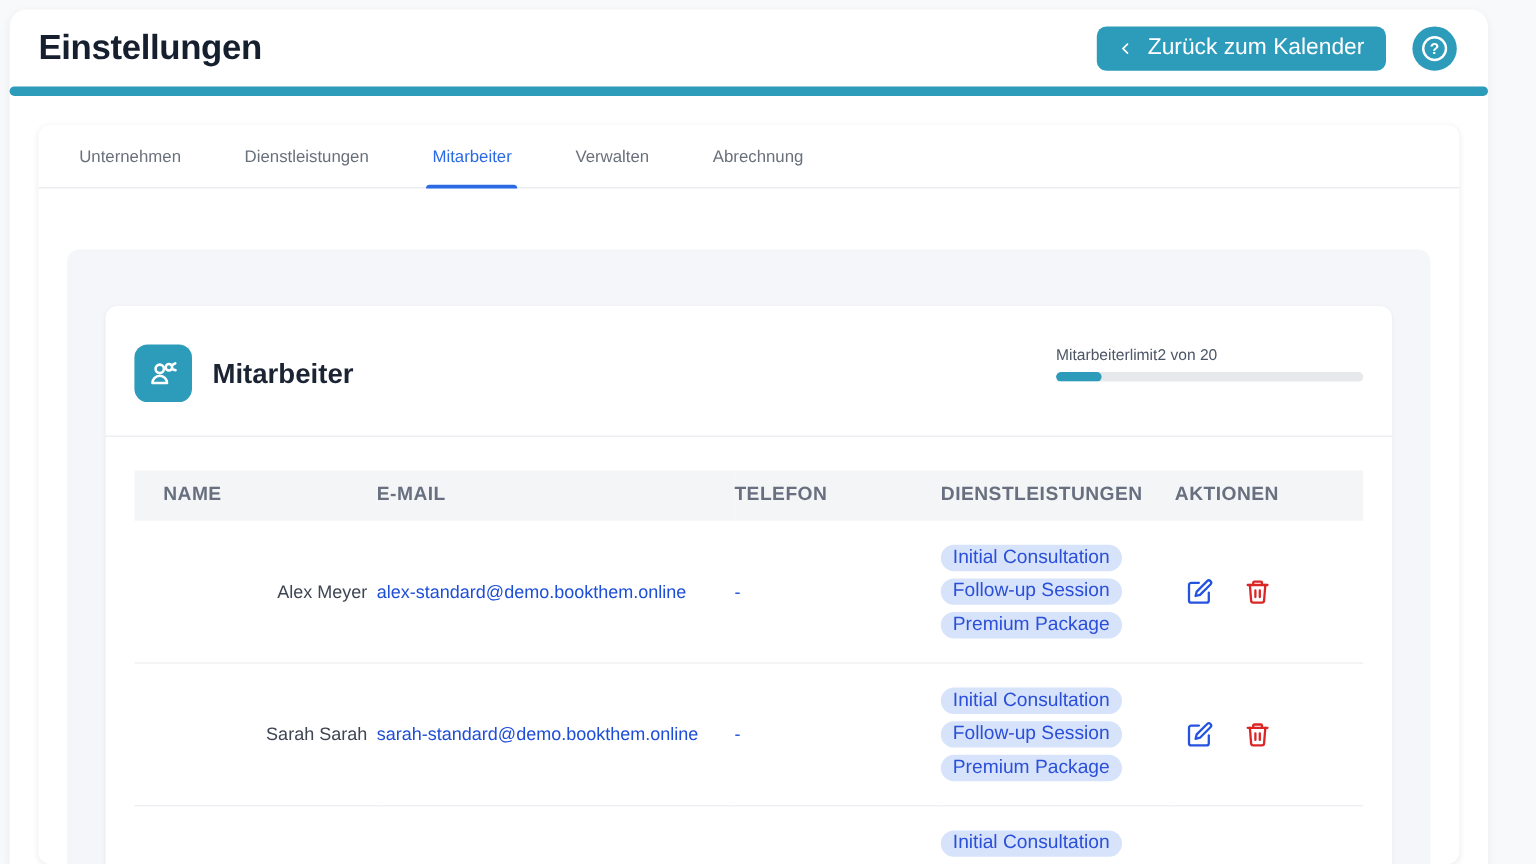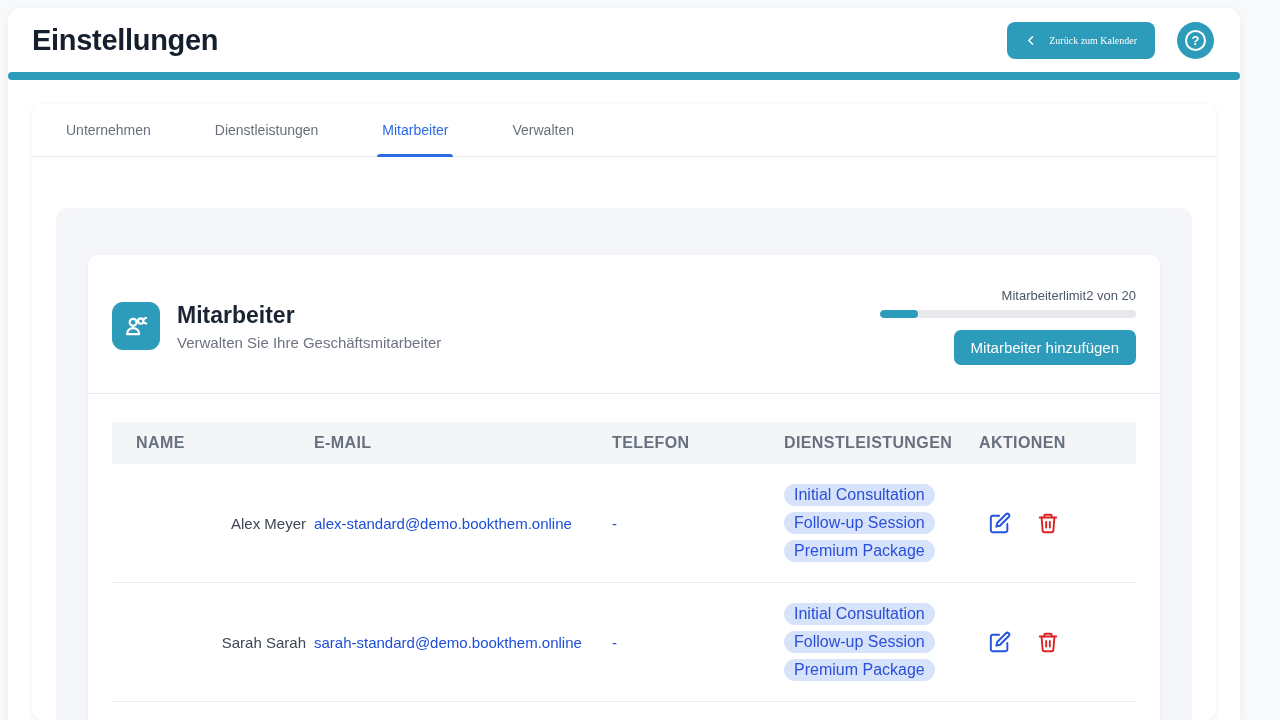--- a/index.html
+++ b/index.html
@@ -19,41 +19,41 @@
   .page-header {
     height:64px; display:flex; align-items:center; justify-content:space-between;
     padding:0 26px 0 24px;
   }
   .page-title {
     font-size:29px; font-weight:800; letter-spacing:-.3px; color:#161f2e;
   }
   .header-actions { display:flex; align-items:center; gap:22px; }
   .back-btn {
     height:37px; padding:0 18px; background:#2d9bba; color:#fff; border:none;
-    border-radius:8px; font-size:10px; font-family:Liberation Serif, serif;
+    border-radius:8px; font-size:19px; font-family:Liberation Sans, sans-serif;
     display:flex; align-items:center; gap:11px; cursor:pointer;
   }
   .help-btn {
     width:37px; height:37px; border-radius:50%; background:#2d9bba; border:none;
     display:flex; align-items:center; justify-content:center; cursor:pointer;
   }
   .help-glyph {
     width:21px; height:21px; border:2px solid #fff; border-radius:50%;
     color:#fff; font-size:13px; font-weight:bold; line-height:17px; text-align:center;
   }
   .accent-bar { height:8px; background:#2d9bba; border-radius:6px; }
   
   .section-card {
     margin:24px 24px 0; background:#fff; border-radius:10px;
     box-shadow:0 1px 5px rgba(15,23,42,.08);
     height:616px; overflow:hidden;
   }
   .tab-bar {
     height:53px; border-bottom:1px solid #e7e9ed;
-    display:flex; padding:0 29px; gap:54px;
+    display:flex; padding:0 29px; gap:43px;
   }
   .tab {
     font-size:14px; color:#68707c; background:none; border:none; cursor:pointer;
     font-family:inherit; display:flex; align-items:center; position:relative; padding:0 5px;
   }
   .tab.active { color:#2b6ae3; font-weight:500; }
   .tab.active::after {
     content:""; position:absolute; left:0; right:0; bottom:-1px; height:3px;
     background:#2b6ae3; border-radius:3px 3px 0 0;
   }
@@ -65,21 +65,21 @@
   .staff-card { background:#fff; border-radius:10px; box-shadow:0 1px 4px rgba(15,23,42,.05); }
   .staff-header { display:flex; justify-content:space-between; padding:32px 24px 28px; }
   .staff-header-left { display:flex; align-items:center; gap:17px; }
   .staff-icon {
     width:48px; height:48px; border-radius:11px; background:#2d9bba;
     display:flex; align-items:center; justify-content:center; flex:none;
   }
   .staff-title { font-size:23px; font-weight:700; color:#1b2433; }
   .staff-subtitle { font-size:15px; color:#6d7480; margin-top:5px; }
   .staff-header-right { width:256px; display:flex; flex-direction:column; padding-top:1px; }
-  .limit-row { display:flex; justify-content:flex-end; font-size:13px; color:#4c5666; margin-bottom:7px; }
+  .limit-row { display:flex; justify-content:flex-start; font-size:13px; color:#4c5666; margin-bottom:7px; }
   .progress-track { height:8px; background:#e6e8ec; border-radius:99px; overflow:hidden; }
   .progress-fill { height:100%; background:#2d9bba; border-radius:99px; }
   .add-btn {
     align-self:flex-end; margin-top:12px; height:35px; padding:0 17px;
     background:#2d9bba; color:#fff; border:none; border-radius:7px;
     font-size:15px; font-family:inherit; cursor:pointer;
   }
   .divider { border-top:1px solid #e8eaee; }
   
   .table-wrap { padding:28px 24px 24px; }
@@ -127,52 +127,51 @@
 
   <div class="accent-bar"></div>
 
   <div class="section-card">
 
     <div class="tab-bar">
       <button class="tab">Unternehmen</button>
       <button class="tab">Dienstleistungen</button>
       <button class="tab active">Mitarbeiter</button>
       <button class="tab">Verwalten</button>
+      <button class="tab">Abrechnung</button>
     </div>
 
     <div class="tab-panel">
       <div class="gray-panel">
 
         <div class="staff-card">
 
           <div class="staff-header">
             <div class="staff-header-left">
               <div class="staff-icon">
                 <svg width="27" height="27" viewBox="0 0 24 24" fill="none" stroke="#ffffff" stroke-width="1.9" stroke-linecap="round" stroke-linejoin="round">
                   <circle cx="9" cy="8.3" r="3.1"></circle>
                   <path d="M3.6 18.8a5.4 5.4 0 0 1 10.8 0z"></path>
                   <circle cx="15.8" cy="7.2" r="2.4"></circle>
                   <path d="M17.7 5.7 L20.5 4.3"></path>
                   <path d="M17.9 8.5 L20.7 9.3"></path>
                 </svg>
               </div>
               <div>
                 <h2 class="staff-title">Mitarbeiter</h2>
-                <p class="staff-subtitle">Verwalten Sie Ihre Geschäftsmitarbeiter</p>
               </div>
             </div>
             <div class="staff-header-right">
               <div class="limit-row">
                 <span>Mitarbeiterlimit</span>
                 <span>2 von 20</span>
               </div>
               <div class="progress-track">
                 <div class="progress-fill" style="width:15%"></div>
               </div>
-              <button class="add-btn">Mitarbeiter hinzufügen</button>
             </div>
           </div>
 
           <div class="divider"></div>
 
           <div class="table-wrap">
             <table>
               <colgroup>
                 <col style="width:202px">
                   <col style="width:298px">

